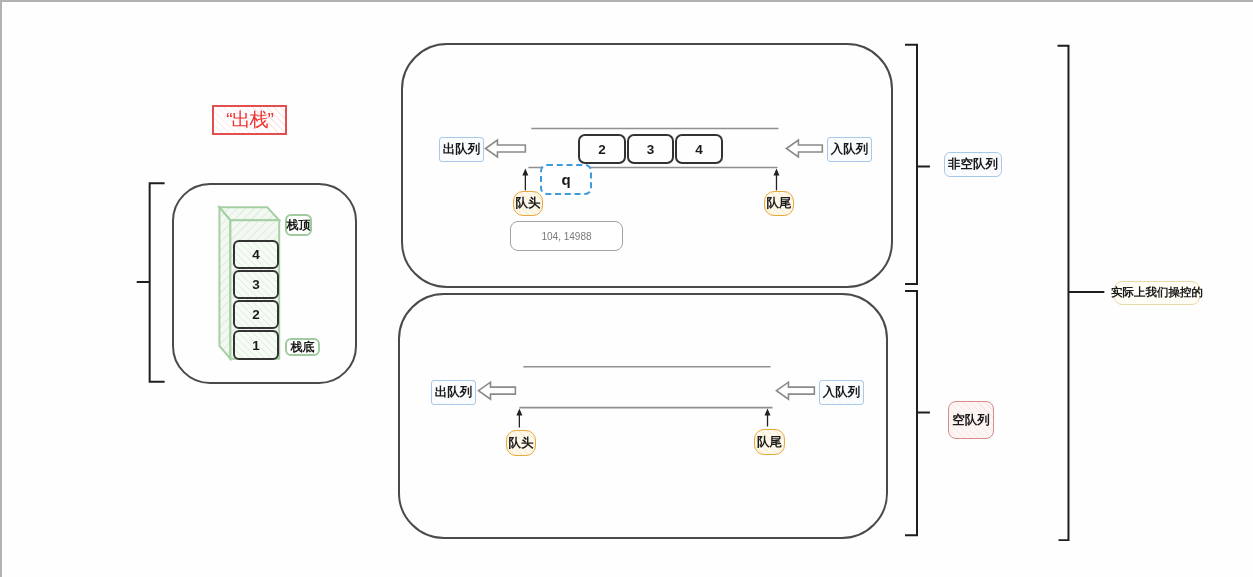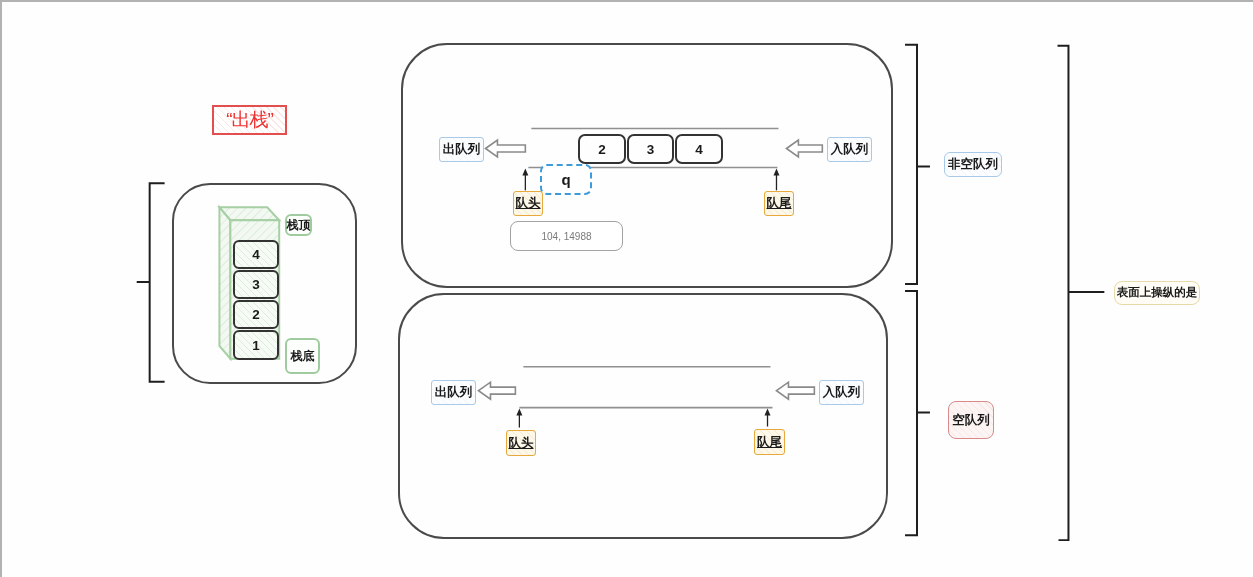--- a/index.html
+++ b/index.html
@@ -16,21 +16,21 @@
   .lbl{
     position:absolute;box-sizing:border-box;
     display:flex;align-items:center;justify-content:center;
     font-weight:700;font-size:12.5px;line-height:1;white-space:nowrap;
   }
   .blue{border:1.6px solid #a9c9e8;background:
     repeating-linear-gradient(45deg, rgba(169,201,232,0.14) 0, rgba(169,201,232,0.14) 1px, transparent 1px, transparent 5px),#fcfdff;
     border-radius:3px;}
   .yellow{border:1.6px solid #e7a93c;background:
     repeating-linear-gradient(45deg, rgba(224,186,104,0.22) 0, rgba(224,186,104,0.22) 1px, transparent 1px, transparent 5px),#fdf8ea;
-    border-radius:3px;text-decoration:underline;}
+    border-radius:10px;}
   .greenlbl{border:2px solid #9fcb9f;background:#fdfffd;border-radius:6px;}
   .redlbl{border:1.6px solid #d98b8b;background:
     repeating-linear-gradient(45deg, rgba(217,139,139,0.12) 0, rgba(217,139,139,0.12) 1px, transparent 1px, transparent 5px),#fdf4f4;
     border-radius:8px;}
   .creamlbl{border:1.6px solid #e8d9a8;background:#fffdf6;border-radius:8px;}
   .container{
     position:absolute;box-sizing:border-box;
     border:2px solid #4a4a4a;background:transparent;
   }
   .itembox{
@@ -126,21 +126,21 @@
 
 
   <div class="container" style="left:170px;top:181px;width:185px;height:201px;border-radius:38px;"></div>
 
   <div class="itembox stackbox" style="left:231px;top:238px;width:46px;height:29px;">4</div>
   <div class="itembox stackbox" style="left:231px;top:268px;width:46px;height:29px;">3</div>
   <div class="itembox stackbox" style="left:231px;top:298px;width:46px;height:29px;">2</div>
   <div class="itembox stackbox" style="left:231px;top:328px;width:46px;height:30px;">1</div>
 
   <div class="lbl greenlbl" style="left:283px;top:212px;width:27px;height:22px;font-size:12px;">栈顶</div>
-  <div class="lbl greenlbl" style="left:283px;top:336px;width:35px;height:36px;font-size:12px;">栈底</div>
+  <div class="lbl greenlbl" style="left:283px;top:336px;width:35px;height:18px;font-size:12px;">栈底</div>
 
   <div class="container" style="left:399px;top:41px;width:492px;height:245px;border-radius:46px;"></div>
 
   <div class="itembox" style="left:576px;top:132px;width:48px;height:30px;">2</div>
   <div class="itembox" style="left:625px;top:132px;width:47px;height:30px;">3</div>
   <div class="itembox" style="left:673px;top:132px;width:48px;height:30px;">4</div>
 
   <div class="lbl blue" style="left:437px;top:135px;width:45px;height:25px;">出队列</div>
   <div class="lbl blue" style="left:825px;top:135px;width:45px;height:25px;">入队列</div>
 
@@ -153,15 +153,15 @@
 
   <div class="container" style="left:396px;top:291px;width:490px;height:246px;border-radius:46px;"></div>
 
   <div class="lbl blue" style="left:429px;top:378px;width:45px;height:25px;">出队列</div>
   <div class="lbl blue" style="left:817px;top:378px;width:45px;height:25px;">入队列</div>
   <div class="lbl yellow" style="left:504px;top:428px;width:30px;height:26px;">队头</div>
   <div class="lbl yellow" style="left:752px;top:427px;width:31px;height:26px;">队尾</div>
 
   <div class="lbl blue" style="left:942px;top:150px;width:58px;height:25px;border-radius:6px;">非空队列</div>
   <div class="lbl redlbl" style="left:946px;top:399px;width:46px;height:38px;">空队列</div>
-  <div class="lbl creamlbl" style="left:1112px;top:279px;width:86px;height:24px;font-size:11.5px;">表面上操纵的是</div>
+  <div class="lbl creamlbl" style="left:1112px;top:279px;width:86px;height:24px;font-size:11.5px;">实际上我们操控的</div>
 
 </div>
 
 </body></html>

